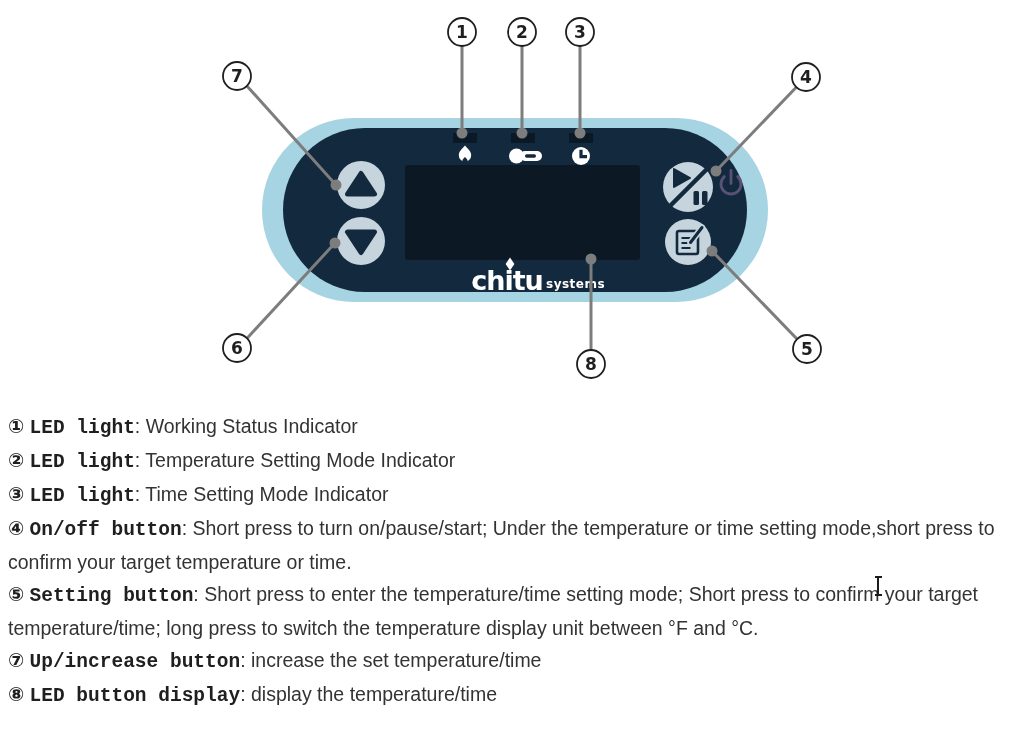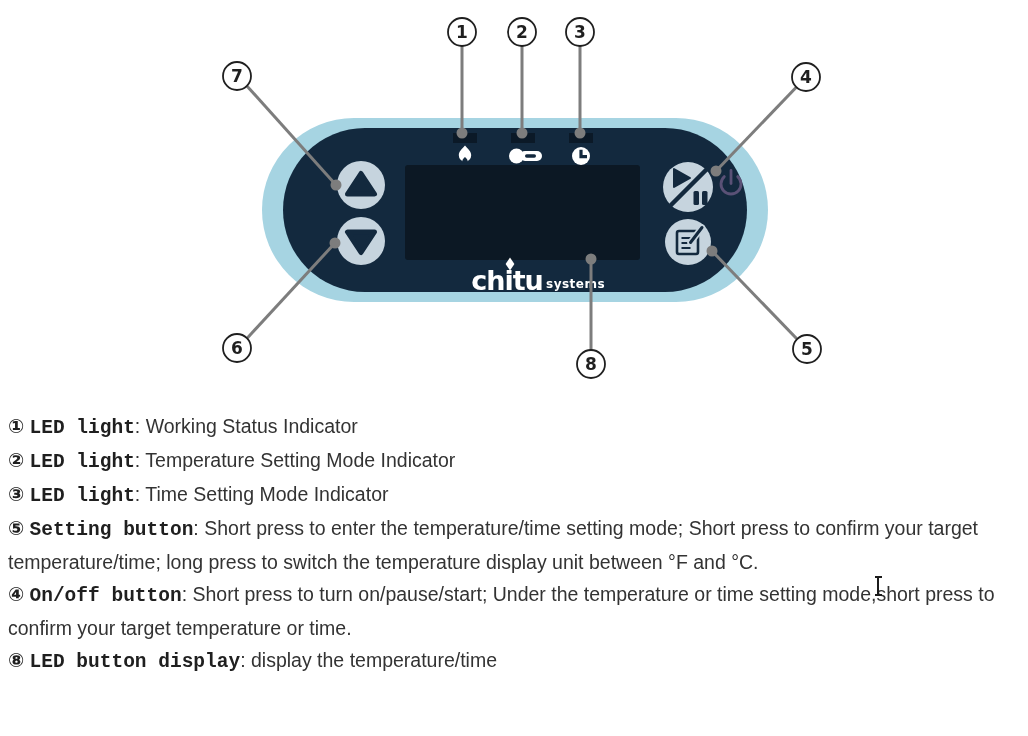--- a/index.html
+++ b/index.html
@@ -159,24 +159,27 @@
     <div class="item">
       <span class="num">①</span><span class="label">LED light</span><span class="desc">: Working Status Indicator</span>
     </div>
     <div class="item">
       <span class="num">②</span><span class="label">LED light</span><span class="desc">: Temperature Setting Mode Indicator</span>
     </div>
     <div class="item">
       <span class="num">③</span><span class="label">LED light</span><span class="desc">: Time Setting Mode Indicator</span>
     </div>
     <div class="item">
+      <span class="num">④</span><span class="label">On/off button</span><span class="desc">: Short press to turn on/pause/start; Under the temperature or time setting mode,short press to confirm your target temperature or time.</span>
+    </div>
+    <div class="item">
       <span class="num">⑤</span><span class="label">Setting button</span><span class="desc">: Short press to enter the temperature/time setting mode; Short press to confirm your target temperature/time; long press to switch the temperature display unit between °F and °C.</span>
     </div>
     <div class="item">
-      <span class="num">④</span><span class="label">On/off button</span><span class="desc">: Short press to turn on/pause/start; Under the temperature or time setting mode,short press to confirm your target temperature or time.</span>
+      <span class="num">⑦</span><span class="label">Up/increase button</span><span class="desc">: increase the set temperature/time</span>
     </div>
     <div class="item">
       <span class="num">⑧</span><span class="label">LED button display</span><span class="desc">: display the temperature/time</span>
     </div>
   </div>
 
   
   <div class="ibeam"></div>
 </div>
 

